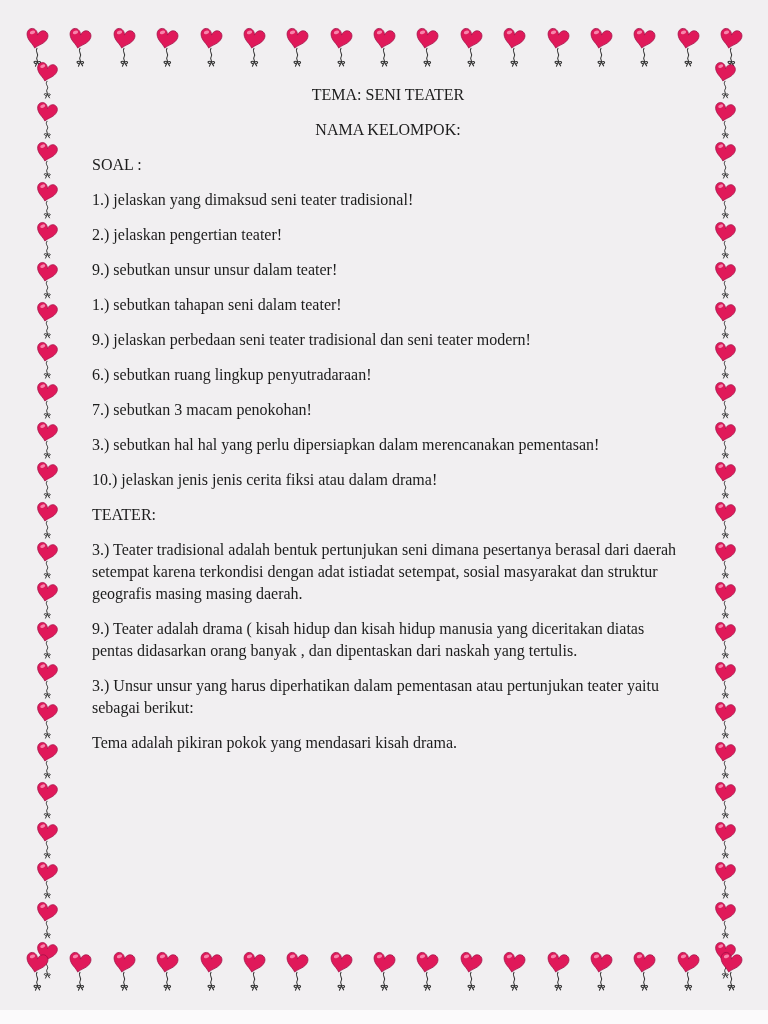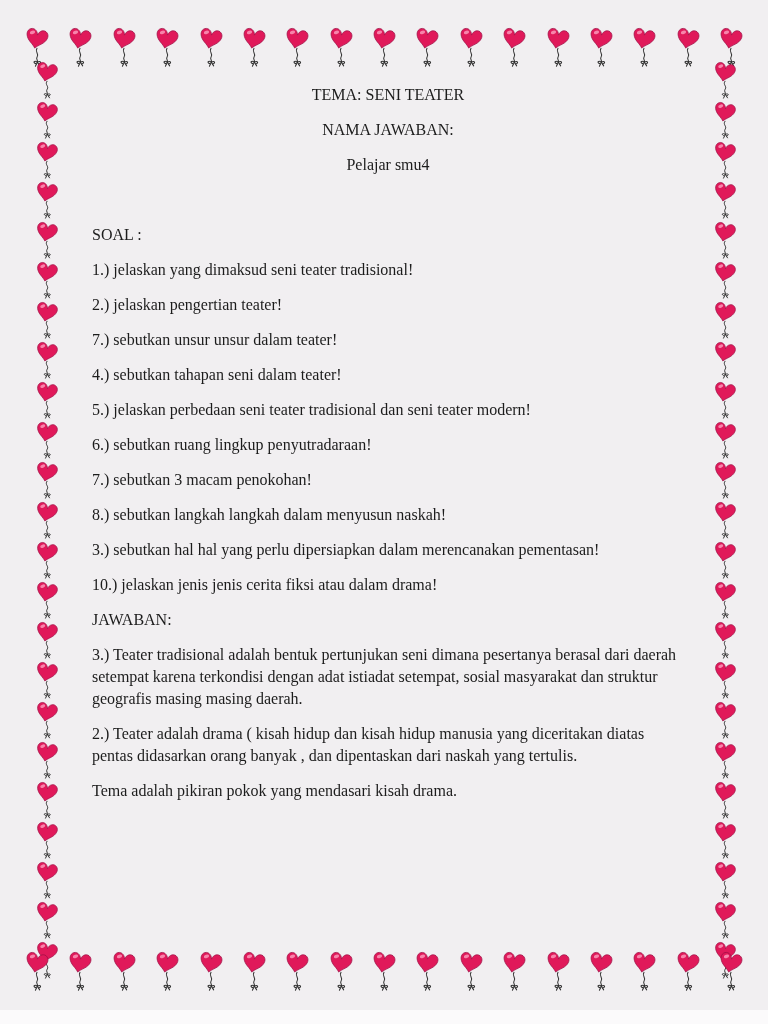--- a/index.html
+++ b/index.html
@@ -315,39 +315,38 @@
       <svg viewBox="0 0 34 48">
         <use href="#heart-balloon"></use>
       </svg>
       <svg viewBox="0 0 34 48">
         <use href="#heart-balloon"></use>
       </svg>
     </div>
 
   <div class="content">
     <p class="center">TEMA: SENI TEATER</p>
-    <p class="center">NAMA JAWABAN:</p>
-    <p class="center gap-after">Pelajar smu4</p>
+    <p class="center">NAMA KELOMPOK:</p>
 
     <p>SOAL :</p>
     <div>
         <p>1.) jelaskan yang dimaksud seni teater tradisional!</p>
         <p>2.) jelaskan pengertian teater!</p>
-        <p>7.) sebutkan unsur unsur dalam teater!</p>
-        <p>4.) sebutkan tahapan seni dalam teater!</p>
-        <p>5.) jelaskan perbedaan seni teater tradisional dan seni teater modern!</p>
+        <p>9.) sebutkan unsur unsur dalam teater!</p>
+        <p>1.) sebutkan tahapan seni dalam teater!</p>
+        <p>9.) jelaskan perbedaan seni teater tradisional dan seni teater modern!</p>
         <p>6.) sebutkan ruang lingkup penyutradaraan!</p>
         <p>7.) sebutkan 3 macam penokohan!</p>
-        <p>8.) sebutkan langkah langkah dalam menyusun naskah!</p>
         <p>3.) sebutkan hal hal yang perlu dipersiapkan dalam merencanakan pementasan!</p>
         <p>10.) jelaskan jenis jenis cerita fiksi atau dalam drama!</p>
       </div>
 
-    <p>JAWABAN:</p>
+    <p>TEATER:</p>
     <div>
         <p>3.) Teater tradisional adalah bentuk pertunjukan seni dimana pesertanya berasal dari daerah setempat karena terkondisi dengan adat istiadat setempat, sosial masyarakat dan struktur geografis masing masing daerah.</p>
-        <p>2.) Teater adalah drama ( kisah hidup dan kisah hidup manusia yang diceritakan diatas pentas didasarkan orang banyak , dan dipentaskan dari naskah yang tertulis.</p>
+        <p>9.) Teater adalah drama ( kisah hidup dan kisah hidup manusia yang diceritakan diatas pentas didasarkan orang banyak , dan dipentaskan dari naskah yang tertulis.</p>
+        <p>3.) Unsur unsur yang harus diperhatikan dalam pementasan atau pertunjukan teater yaitu sebagai berikut:</p>
         <p>Tema adalah pikiran pokok yang mendasari kisah drama.</p>
       </div>
   </div>
 
   <div class="bottom-strip"></div>
 </div>
 
 </body></html>

